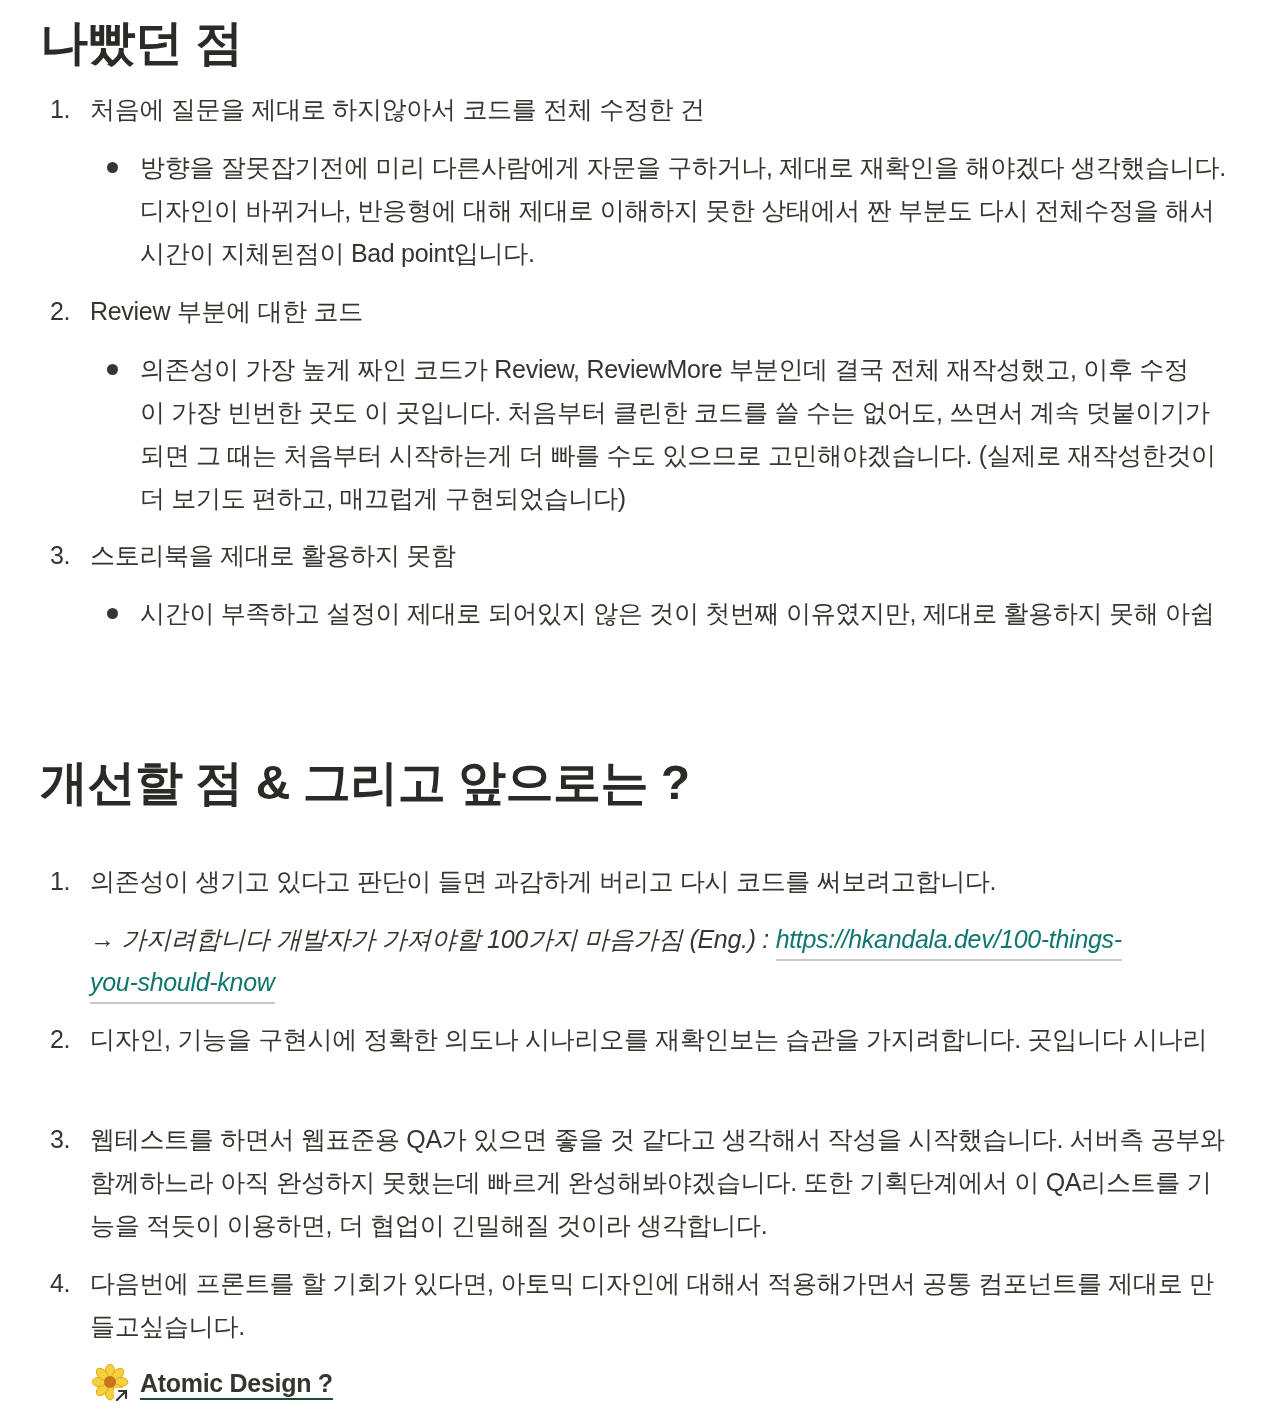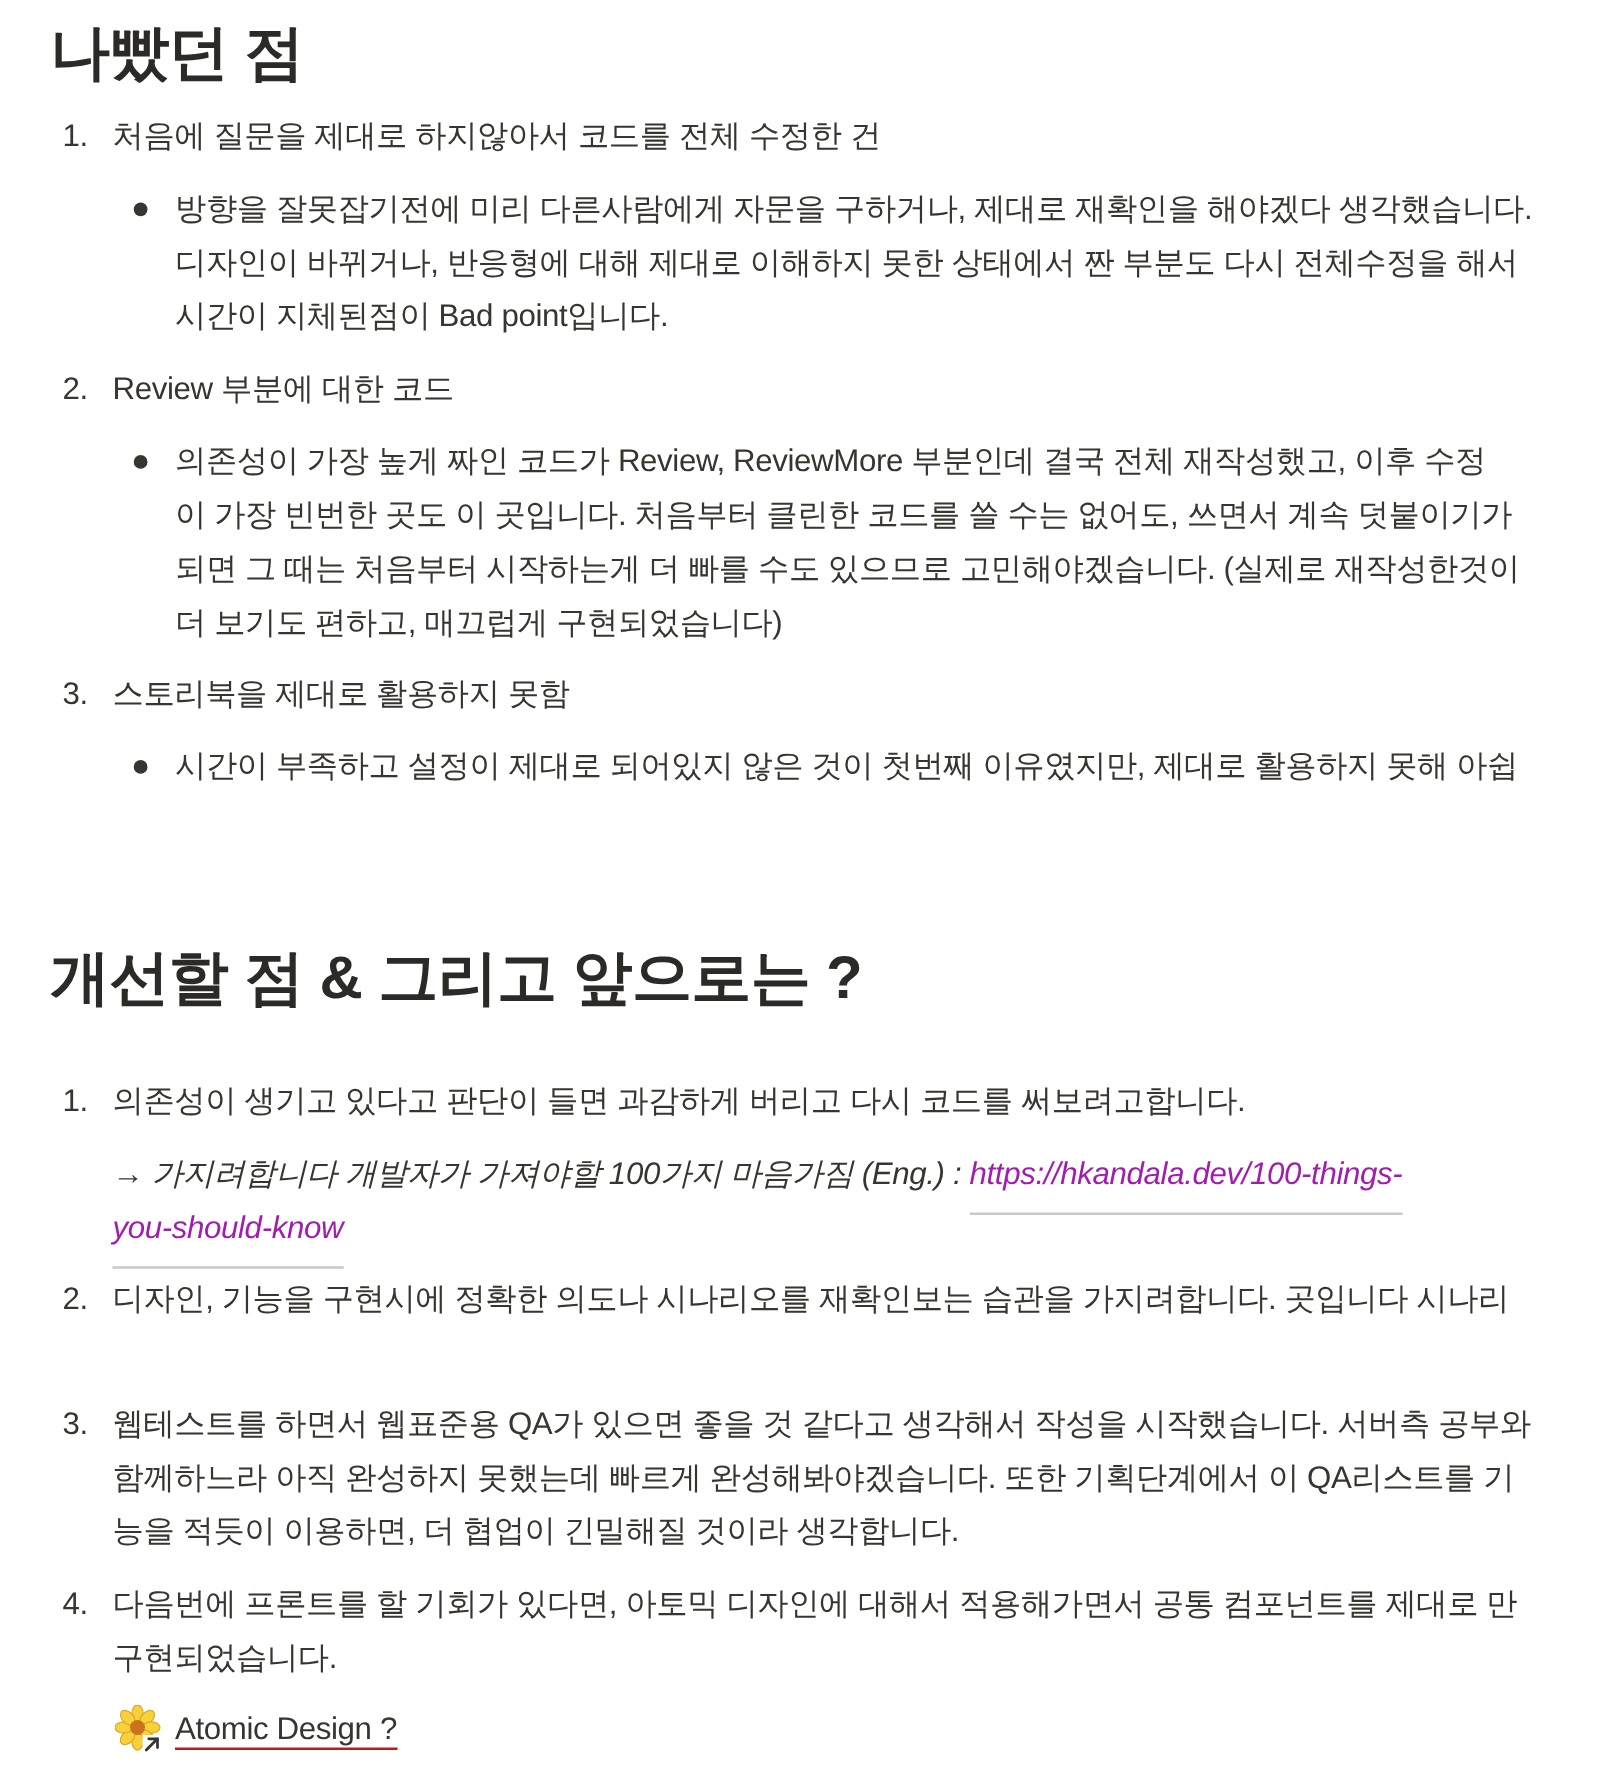--- a/index.html
+++ b/index.html
@@ -57,31 +57,31 @@
     }
     .bullet-text {
       position: absolute;
       left: 140px;
       width: 1115px;
     }
     .italic-line {
       font-style: italic;
     }
     .link {
-      color: #a21caf;
+      color: #0f766e;
       text-decoration: none;
       border-bottom: 2px solid #c9c8c4;
-      padding-bottom: 17px;
+      padding-bottom: 6px;
     }
     .page-link {
       color: #37352f;
       text-decoration: none;
-      border-bottom: 2px solid #b91c1c;
+      border-bottom: 2px solid #14532d;
       padding-bottom: 1px;
-      font-weight: 400;
+      font-weight: 700;
     }
     .flower-icon {
       position: absolute;
       left: 92px;
       width: 40px;
       height: 40px;
     }
   </style>
 </head>
 <body>
@@ -155,21 +155,21 @@
       <div>웹테스트를 하면서 웹표준용 QA가 있으면 좋을 것 같다고 생각해서 작성을 시작했습니다. 서버측 공부와</div>
       <div>함께하느라 아직 완성하지 못했는데 빠르게 완성해봐야겠습니다. 또한 기획단계에서 이 QA리스트를 기</div>
       <div>능을 적듯이 이용하면, 더 협업이 긴밀해질 것이라 생각합니다.</div>
     </div>
   </div>
 
   <div class="row" style="top:1262px;">
     <span class="num">4.</span>
     <div class="num-text">
       <div>다음번에 프론트를 할 기회가 있다면, 아토믹 디자인에 대해서 적용해가면서 공통 컴포넌트를 제대로 만</div>
-      <div>구현되었습니다.</div>
+      <div>들고싶습니다.</div>
     </div>
   </div>
 
   <div class="flower-icon" style="top:1364px;">
     <svg width="40" height="40" viewBox="0 0 40 40">
       <g transform="translate(18,18)">
         <ellipse cx="0" cy="-11" rx="4.5" ry="7" fill="#f7d13d" stroke="#e0a91c" stroke-width="1"></ellipse>
         <ellipse cx="0" cy="-11" rx="4.5" ry="7" fill="#f7d13d" stroke="#e0a91c" stroke-width="1" transform="rotate(45)"></ellipse>
         <ellipse cx="0" cy="-11" rx="4.5" ry="7" fill="#f7d13d" stroke="#e0a91c" stroke-width="1" transform="rotate(90)"></ellipse>
         <ellipse cx="0" cy="-11" rx="4.5" ry="7" fill="#f7d13d" stroke="#e0a91c" stroke-width="1" transform="rotate(135)"></ellipse>

